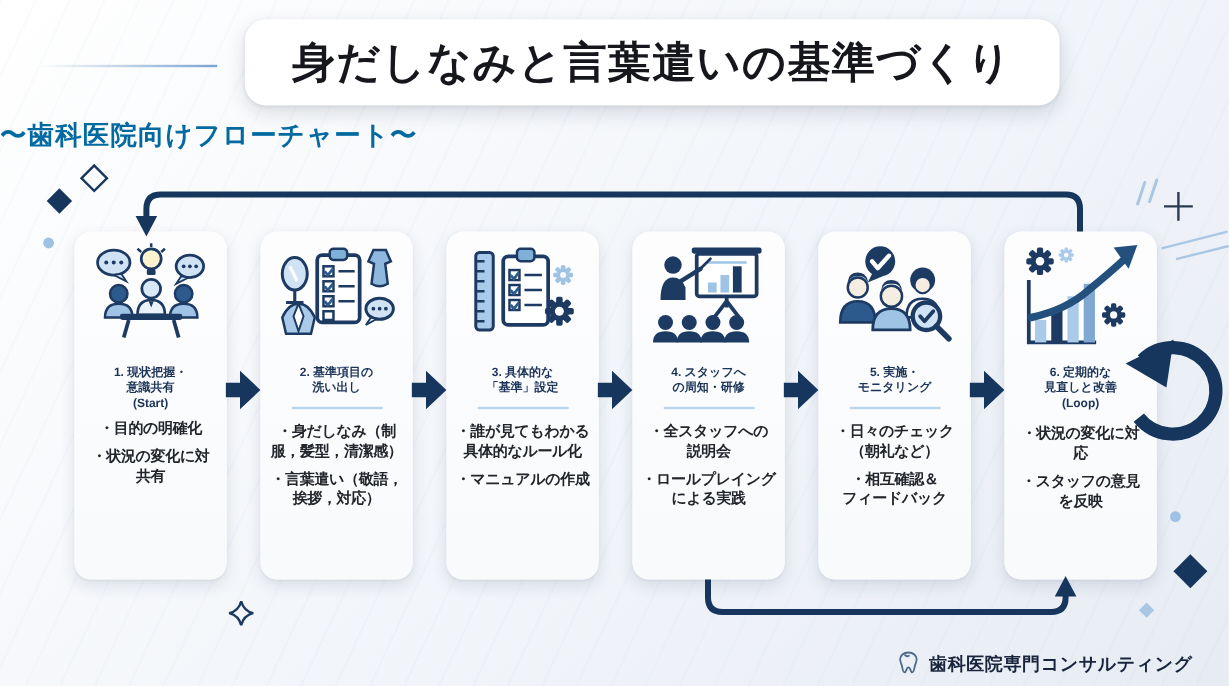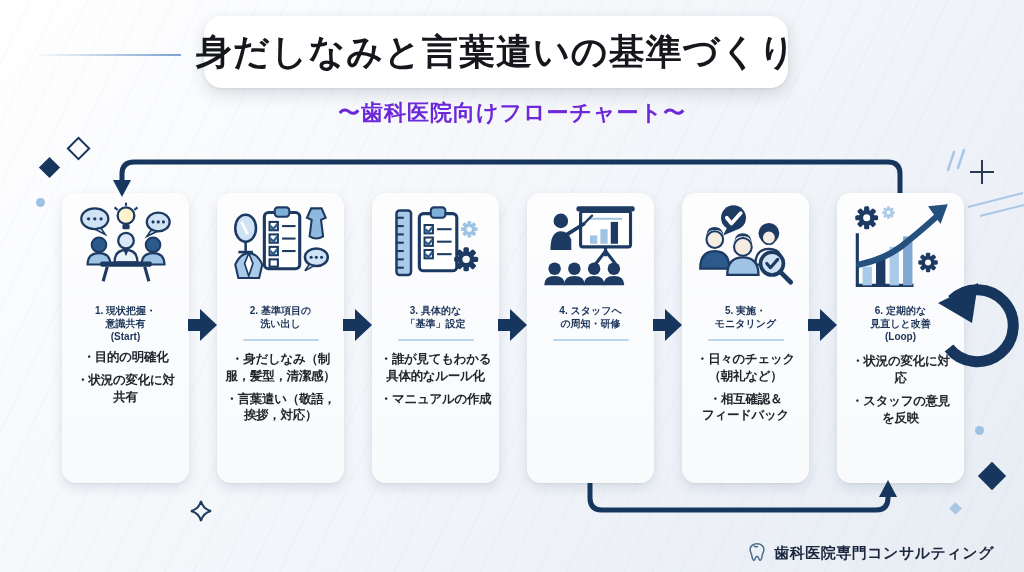--- a/index.html
+++ b/index.html
@@ -7,29 +7,29 @@
     width:1024px;height:572px;position:relative;overflow:hidden;
     font-family:"Liberation Sans",sans-serif;
     background:linear-gradient(135deg,#ffffff 0%,#f6f8fb 35%,#edf1f7 75%,#e7ecf3 100%);
   }
   .texture{
     position:absolute;inset:0;pointer-events:none;
     background:repeating-linear-gradient(115deg,rgba(150,170,200,.045) 0 2px,transparent 2px 26px);
   }
   
   .banner{
-    position:absolute;left:204px;top:16px;width:584px;height:72px;
+    position:absolute;left:204px;top:16px;width:679px;height:72px;
     background:#ffffff;border-radius:18px;
     box-shadow:0 6px 16px rgba(25,39,68,.15),0 1px 3px rgba(25,39,68,.08);
     display:flex;align-items:center;justify-content:center;z-index:3;
   }
   .banner h1{margin:0;font-size:36px;font-weight:800;color:#15171c;letter-spacing:1px;white-space:nowrap;}
   .subtitle{
-    position:absolute;top:98px;left:0;right:0;text-align:center;
-    font-size:22px;font-weight:800;color:#6d28d9;z-index:3;letter-spacing:1px;
+    position:absolute;top:98px;left:0;right:0;
+    font-size:22px;font-weight:800;color:#0369a1;z-index:3;letter-spacing:1px;
   }
   
   .conn{position:absolute;inset:0;width:1024px;height:572px;z-index:4;pointer-events:none;}
   
   .card{
     position:absolute;top:193px;width:127px;height:290px;box-sizing:border-box;
     background:linear-gradient(180deg,#fdfdfe 0%,#f8fafc 100%);
     border-radius:14px;box-shadow:0 5px 12px rgba(40,60,90,.12),0 1px 2px rgba(40,60,90,.06);
     display:flex;flex-direction:column;align-items:center;padding:6px 3px;z-index:2;
   }
@@ -280,20 +280,26 @@
         <circle cx="53" cy="64" r="6"></circle>
           <path d="M43 80 Q43 71 53 71 Q63 71 63 80 Z"></path>
         <circle cx="72" cy="64" r="6"></circle>
           <path d="M62 80 Q62 71 72 71 Q82 71 82 80 Z"></path>
       </g>
     </svg>
   </div>
   <div class="step-title">4. スタッフへ
 の周知・研修</div>
   <div class="divider"></div>
+  <div class="bullets">
+    <div class="bullet">・全スタッフへの
+説明会</div>
+    <div class="bullet">・ロールプレイング
+による実践</div>
+  </div>
 </div>
 
 <div class="card" style="left:682px;">
   <div class="icon-box">
     <svg width="104" height="96" viewBox="0 0 100 92">
       <circle cx="38" cy="15" r="12" fill="#1d3a63"></circle>
       <path d="M32 24 L28 32 L40 27 Z" fill="#1d3a63"></path>
       <path d="M31.5 15 l4.5 5.5 9 -10" stroke="#ffffff" stroke-width="3.5" fill="none" stroke-linecap="round" stroke-linejoin="round"></path>
       <circle cx="72" cy="30" r="10" fill="#1d3a63"></circle>
       <circle cx="72" cy="34" r="6.5" fill="#f5ede2" stroke="#1d3a63" stroke-width="1.6"></circle>

